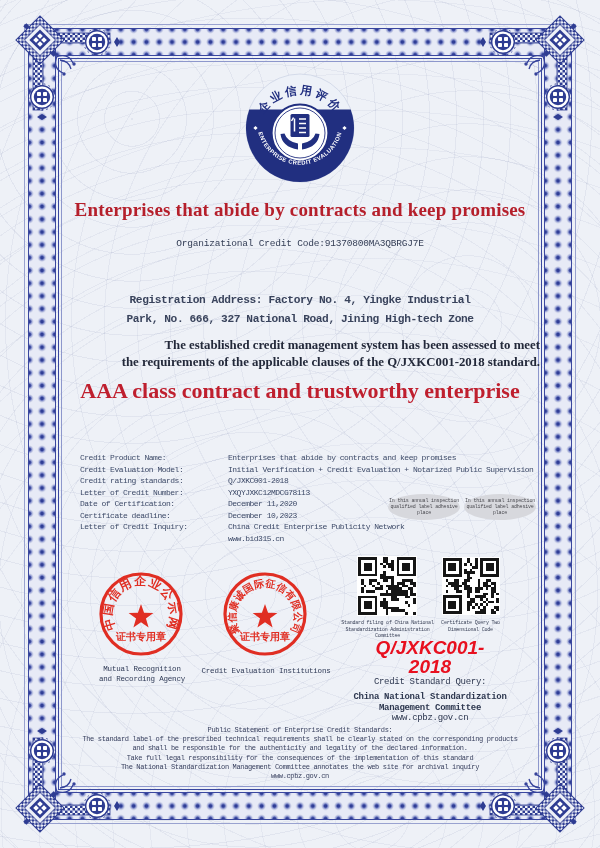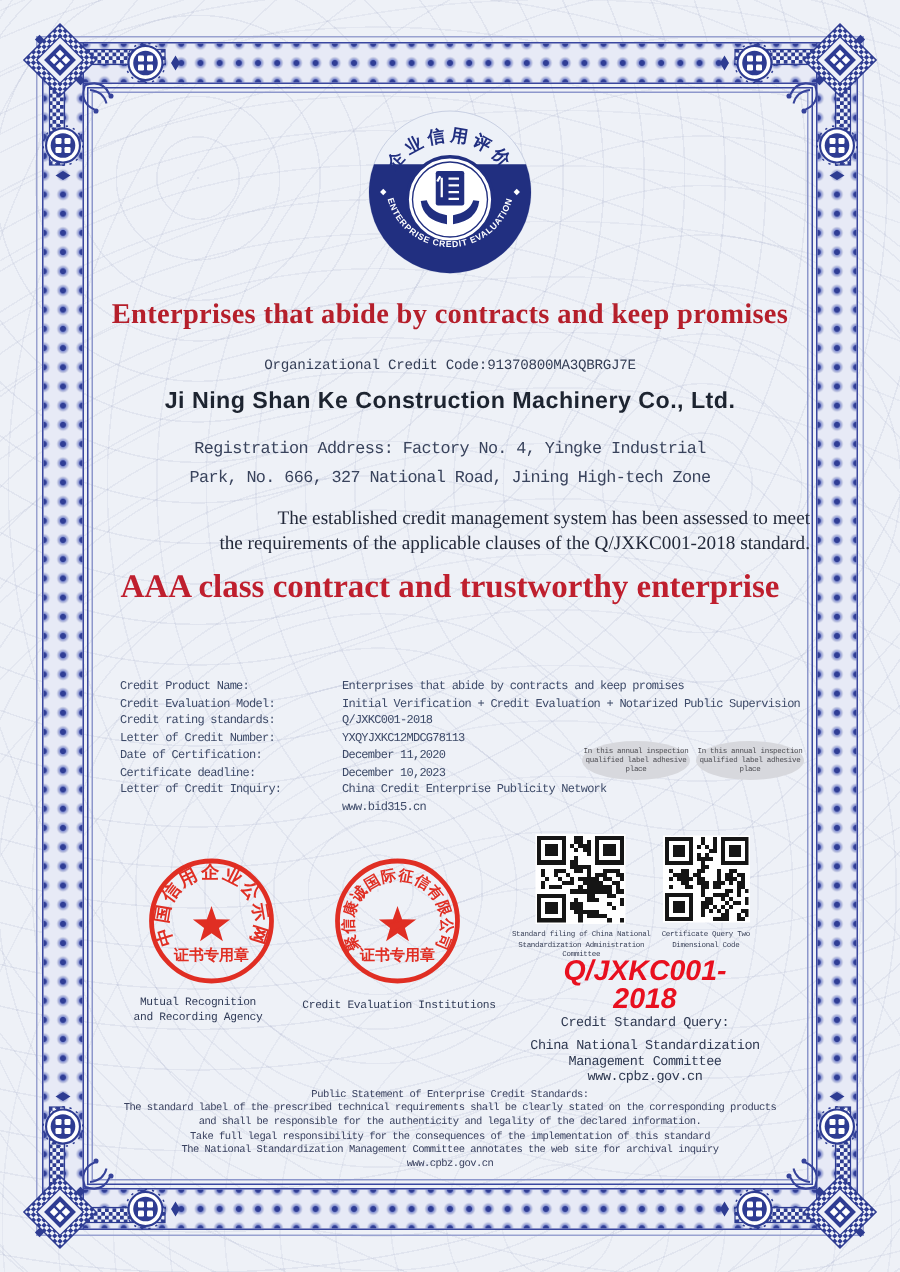--- a/index.html
+++ b/index.html
@@ -26,21 +26,21 @@
   .band-left{top:28px;bottom:28px;left:28px;width:26px;}
   .band-right{top:28px;bottom:28px;right:28px;width:26px;}
   .frame-inner1{position:absolute;inset:58px;border:1px solid #39479f;}
   .frame-inner2{position:absolute;inset:61px;border:1px solid #8d97cc;}
   .corner{position:absolute;width:120px;height:120px;}
   .corner.tl{left:0;top:0;}
   .corner.tr{right:0;top:0;transform:scaleX(-1);}
   .corner.bl{left:0;bottom:0;transform:scaleY(-1);}
   .corner.br{right:0;bottom:0;transform:scale(-1,-1);}
   .center{position:absolute;left:60px;width:480px;text-align:center;}
-  .ml{white-space:pre-line;}
+  .ml{white-space:pre-line;font-weight:bold;}
   .tw{font-family:"Liberation Mono","DejaVu Sans Mono",monospace;}
 
   .badge{position:absolute;left:245px;top:73px;width:110px;height:110px;}
 
   .title{top:199px;font-family:"Liberation Serif","DejaVu Serif",serif;font-weight:bold;
     font-size:19px;color:#b51f2b;letter-spacing:.2px;}
   .orgcode{top:238px;font-size:9.5px;letter-spacing:-.2px;color:#343e56;}
   .company{top:259px;font-size:15.5px;font-weight:bold;color:#1d2430;letter-spacing:.3px;}
   .address{top:291px;font-size:11.2px;line-height:19px;color:#39435c;letter-spacing:-.4px;}
   .assessment{top:337px;font-family:"Liberation Serif","DejaVu Serif",serif;font-size:12.8px;
@@ -59,21 +59,21 @@
     color:#4a4a50;font-size:5px;line-height:6px;display:flex;align-items:center;
     justify-content:center;text-align:center;white-space:pre-line;letter-spacing:-.2px;}
   .insp1{left:388px;top:494px;}
   .insp2{left:464px;top:494px;}
 
   .seal{position:absolute;width:88px;height:88px;opacity:.95;}
   .seal-left{left:97px;top:570px;}
   .seal-right{left:221px;top:570px;}
   .seal-cap{position:absolute;text-align:center;font-size:7.5px;line-height:10px;
     color:#2f3a56;white-space:pre-line;letter-spacing:-.2px;}
-  .cap-left{left:68px;top:664px;width:128px;}
+  .cap-left{left:78px;top:664px;width:128px;}
   .cap-right{left:198px;top:666px;width:136px;}
 
   .qr{position:absolute;background:#fff;padding:1px;}
   .qr1{left:357px;top:556px;width:58px;height:58px;}
   .qr2{left:442px;top:557px;width:56px;height:56px;}
   .qr-cap{position:absolute;font-size:5px;line-height:6.5px;color:#3a4258;text-align:center;
     white-space:pre-line;letter-spacing:-.2px;}
   .qcap1{left:335px;top:620px;width:105px;}
   .qcap2{left:428px;top:620px;width:85px;}
 
@@ -301,21 +301,20 @@
       </text>
       <rect x="9" y="53.5" width="3" height="3" fill="#ffffff" transform="rotate(45 10.5 55)"></rect>
       <rect x="98" y="53.5" width="3" height="3" fill="#ffffff" transform="rotate(45 99.5 55)"></rect>
     </svg>
   </div>
 
   <div class="center title">Enterprises that abide by contracts and keep promises</div>
   <div class="center orgcode tw">
     <span>Organizational Credit Code:</span><span>91370800MA3QBRGJ7E</span>
   </div>
-  <div class="center company">Ji Ning Shan Ke Construction Machinery Co., Ltd.</div>
   <div class="center address tw ml">Registration Address: Factory No. 4, Yingke Industrial
 Park, No. 666, 327 National Road, Jining High-tech Zone</div>
   <div class="center assessment ml">The established credit management system has been assessed to meet
 the requirements of the applicable clauses of the Q/JXKC001-2018 standard.</div>
   <div class="center grade">AAA class contract and trustworthy enterprise</div>
 
   <div class="details tw">
     <div class="drow">
         <div class="dlabel">Credit Product Name:</div>
         <div class="dvalue">Enterprises that abide by contracts and keep promises</div>

